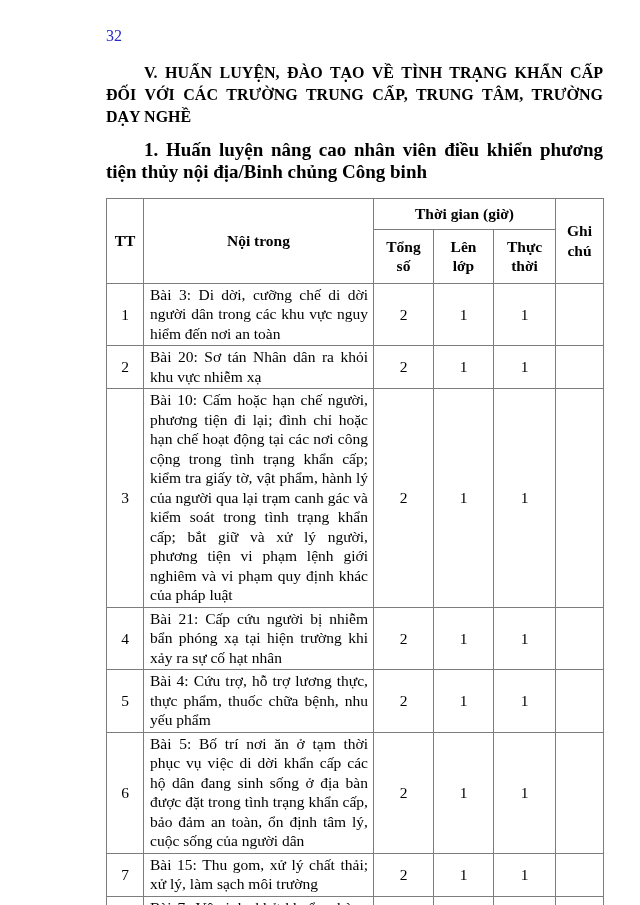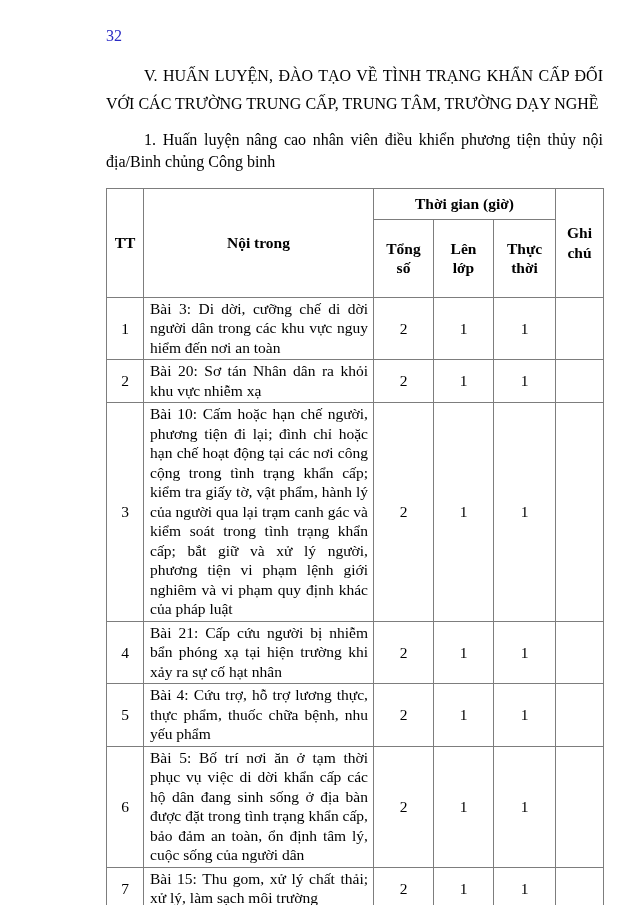--- a/index.html
+++ b/index.html
@@ -20,30 +20,30 @@
     padding-top: 26px;
   }
   .page-number {
     text-align: left;
     font-size: 16px;
     line-height: 20px;
     color: #2b2bc4;
     margin: 0 0 16px 0;
   }
   .heading {
-    font-weight: normal;
+    font-weight: bold;
     font-size: 16px;
-    line-height: 28px;
+    line-height: 22px;
     text-align: justify;
     text-indent: 38px;
     margin: 0 0 0 0;
   }
   .subheading {
-    font-weight: normal;
-    font-size: 16px;
+    font-weight: bold;
+    font-size: 19px;
     line-height: 21.5px;
     text-align: justify;
     text-indent: 38px;
     margin: 11px 0 16px 0;
   }
   table.schedule {
     border-collapse: collapse;
     table-layout: fixed;
     width: 497px;
     margin-top: 9px;
@@ -63,21 +63,21 @@
   }
   .schedule th {
     font-weight: bold;
     text-align: center;
   }
   .schedule th.group-hdr {
     padding: 5px 0;
   }
   .hdr-narrow {
     max-width: 46px;
-    margin: 16px auto;
+    margin: 4px auto;
     padding: 2px 0;
   }
   .schedule td.cell-tt,
   .schedule td.cell-num,
   .schedule td.cell-note {
     text-align: center;
   }
   .schedule td.cell-content {
     text-align: justify;
     padding: 1px 5px 2px 6px;

